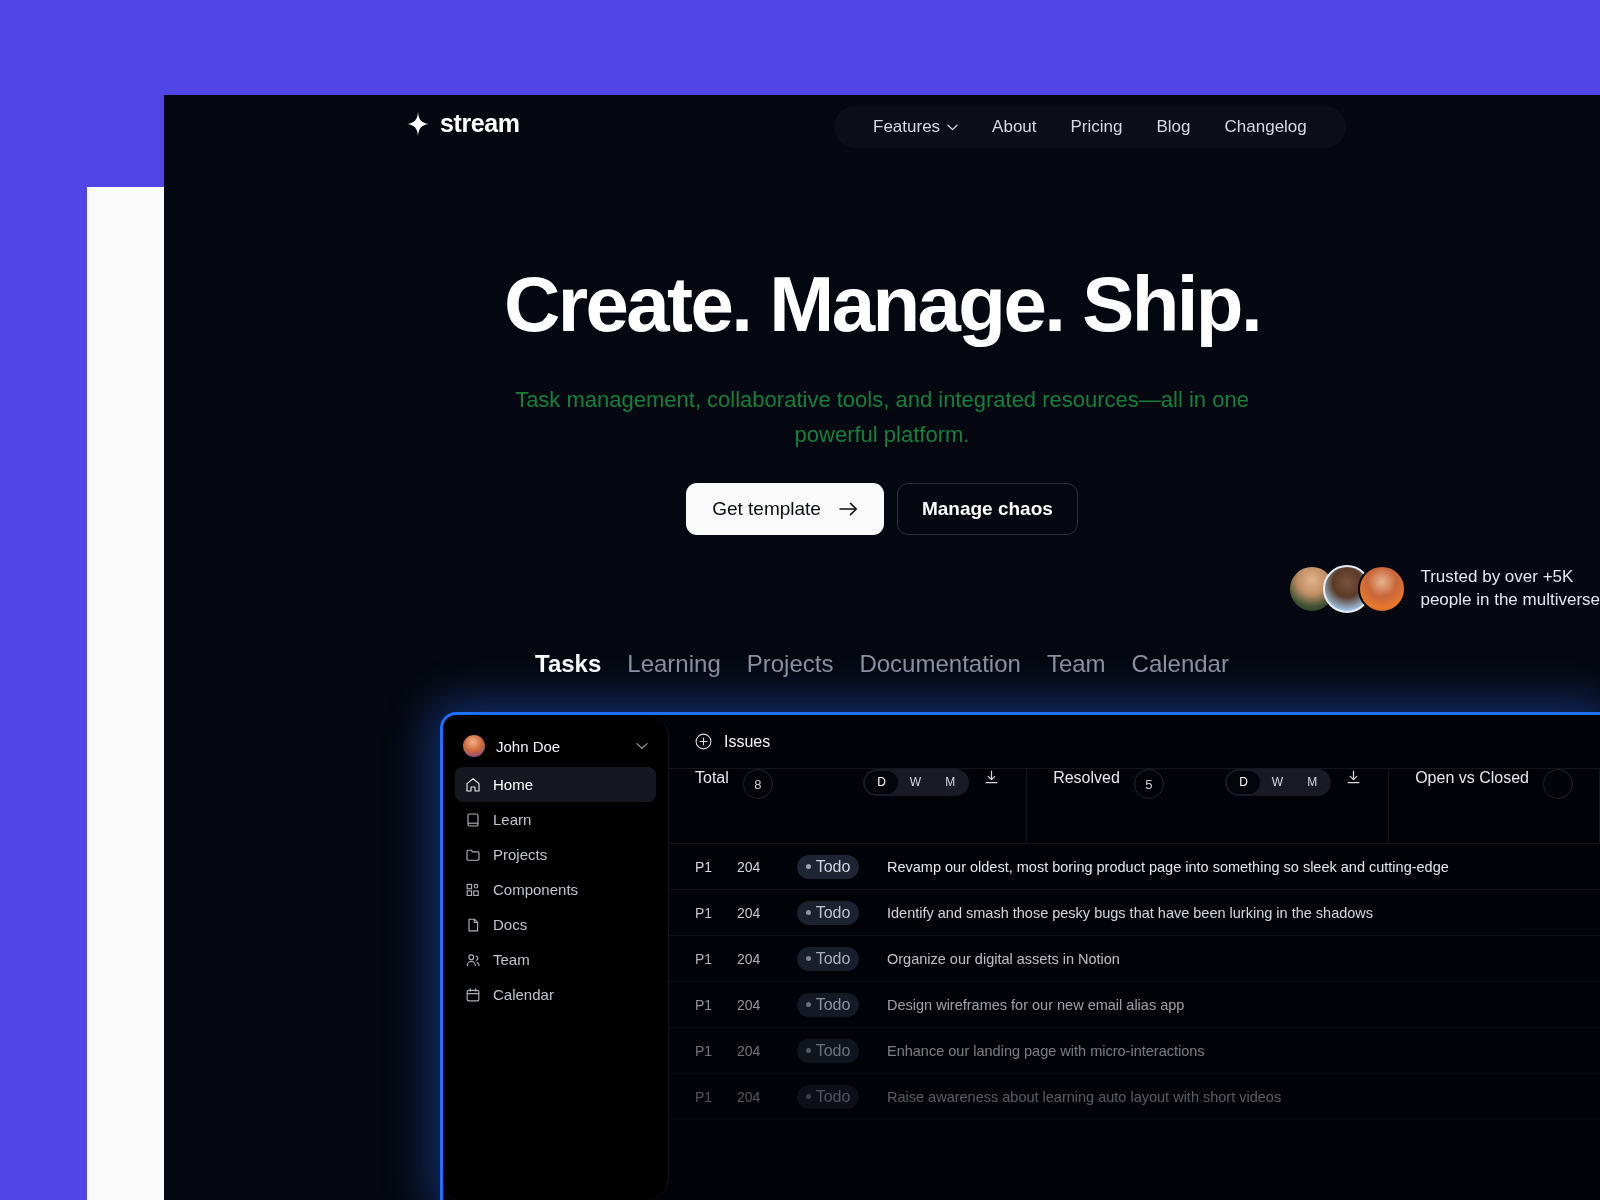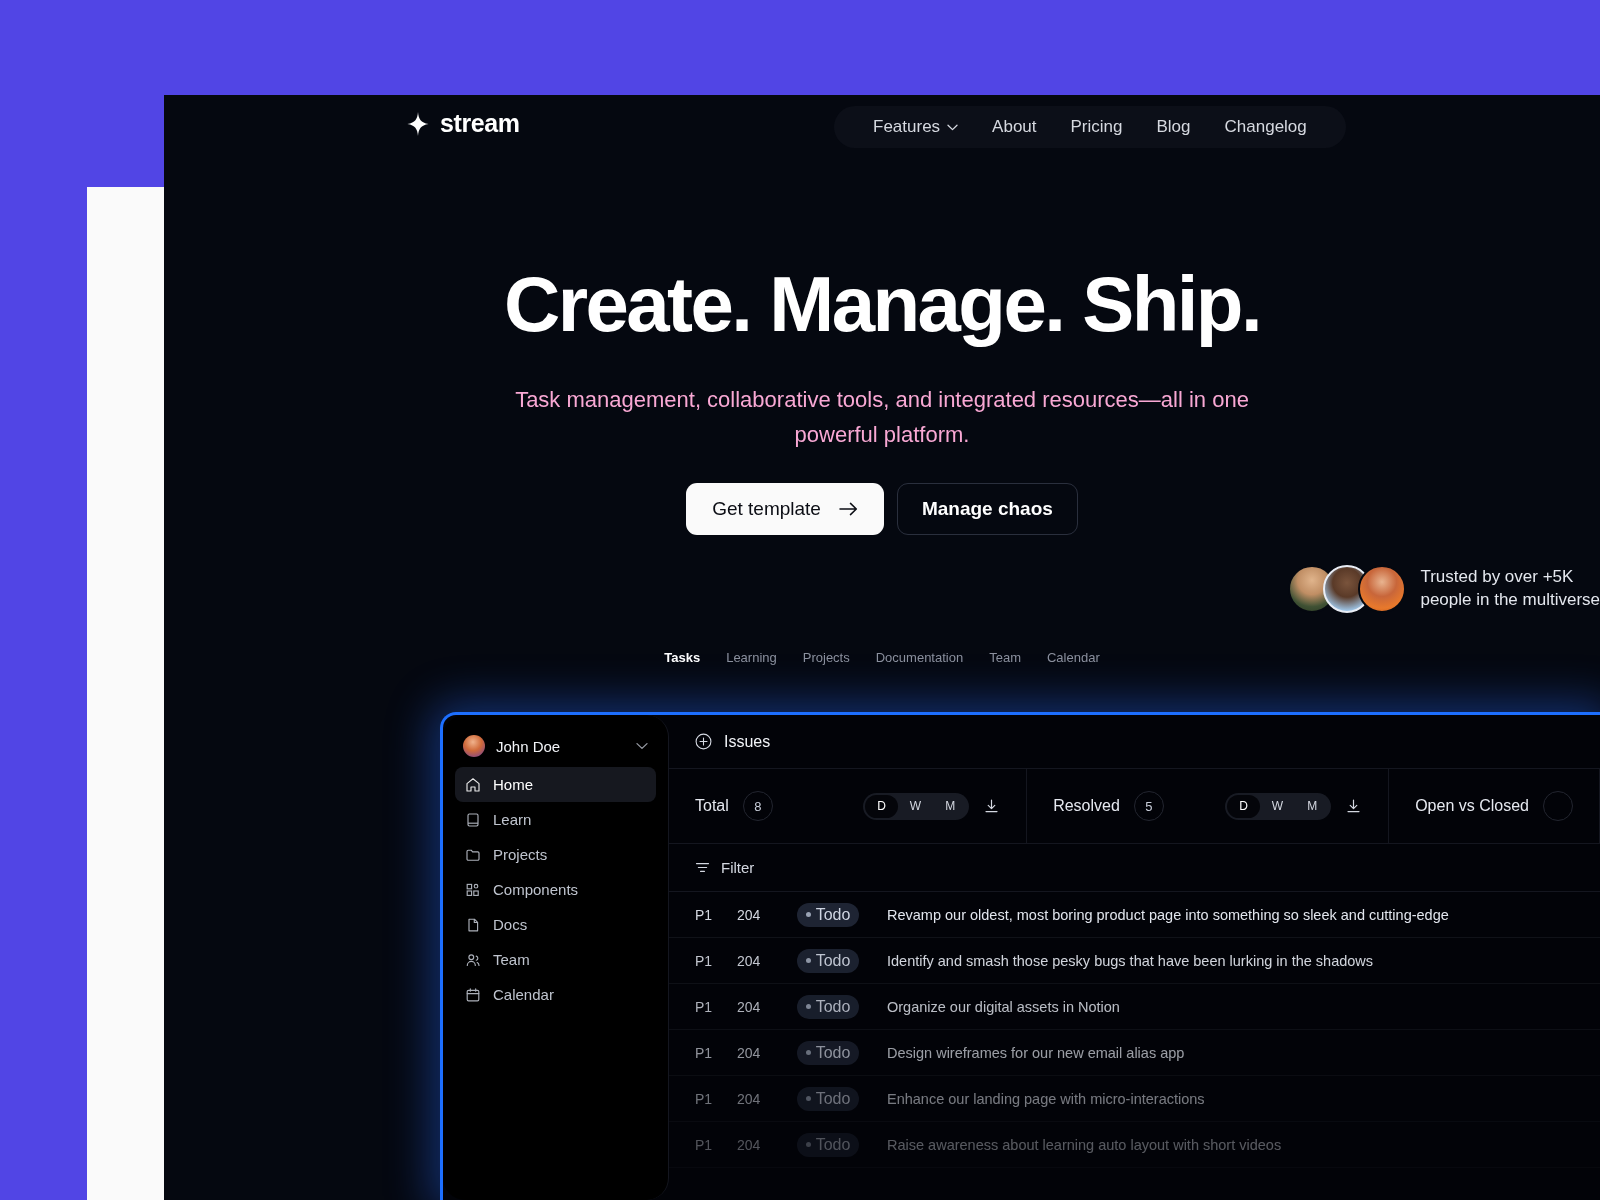--- a/index.html
+++ b/index.html
@@ -82,21 +82,21 @@
     font-size: 78px;
     font-weight: 700;
     letter-spacing: -2.6px;
     line-height: 1;
   }
   .hero-sub {
     position: absolute;
     left: 318px; top: 288px;
     width: 800px;
     text-align: center;
-    color: #f9a8d4;
+    color: #15803d;
     font-size: 22px;
     line-height: 1.58;
   }
 
   .cta-row {
     position: absolute;
     left: 0; top: 388px;
     width: 1436px;
     display: flex; justify-content: center; align-items: center;
     gap: 13px;
@@ -156,21 +156,21 @@
   }
 
   .feat-tabs {
     position: absolute;
     left: 0; top: 555px;
     width: 1436px;
     display: flex; justify-content: center; align-items: center;
     gap: 26px;
   }
   .feat-tab {
-    font-size: 13px;
+    font-size: 24px;
     color: #8C919E;
     cursor: pointer;
     white-space: nowrap;
   }
   .feat-tab.active { color: #FFFFFF; font-weight: 700; }
 
   
   .dash-wrap {
     position: absolute;
     left: 276px; top: 617px;
@@ -245,21 +245,21 @@
   }
   .issues-plus { width: 17px; height: 17px; }
   .issues-label { color: #F2F4F8; font-size: 16px; font-weight: 500; }
 
   .stat-row {
     height: 75px;
     display: flex;
     border-bottom: 1px solid #14161F;
   }
   .stat-cell {
-    display: flex; align-items: center;
+    display: flex; align-items: flex-start;
     padding: 0 26px;
     border-right: 1px solid #14161F;
     gap: 14px;
   }
   .stat-cell.c1 { width: 368px; }
   .stat-cell.c2 { width: 372px; }
   .stat-cell.c3 { flex: 1; }
   .stat-label { color: #E6E9F0; font-size: 16px; white-space: nowrap; }
   .stat-badge {
     width: 30px; height: 30px;
@@ -508,26 +508,20 @@
                 <path d="M8.5 2.2 V10.4 M5.2 7.4 L8.5 10.6 L11.8 7.4 M3 13.6 H14" fill="none" stroke="#D4D8E1" stroke-width="1.2" stroke-linecap="round" stroke-linejoin="round"></path>
               </svg>
             </div>
 
             <div class="stat-cell c3">
               <span class="stat-label">Open vs Closed</span>
               <span class="stat-badge"></span>
             </div>
           </div>
 
-          <div class="filter-bar">
-            <svg class="filter-ico" viewBox="0 0 15 15">
-              <path d="M1.5 3.6 H13.5 M3.4 7.5 H11.6 M5.6 11.4 H9.4" fill="none" stroke="#D4D8E1" stroke-width="1.2" stroke-linecap="round"></path>
-            </svg>
-            <span class="filter-label">Filter</span>
-          </div>
 
           <div class="issue-row f1">
             <span class="i-pri">P1</span>
             <span class="i-num">204</span>
             <span class="i-chip">
               <span class="i-dot"></span>
               <span class="i-chip-t">Todo</span>
             </span>
             <span class="i-title">Revamp our oldest, most boring product page into something so sleek and cutting-edge</span>
           </div>

